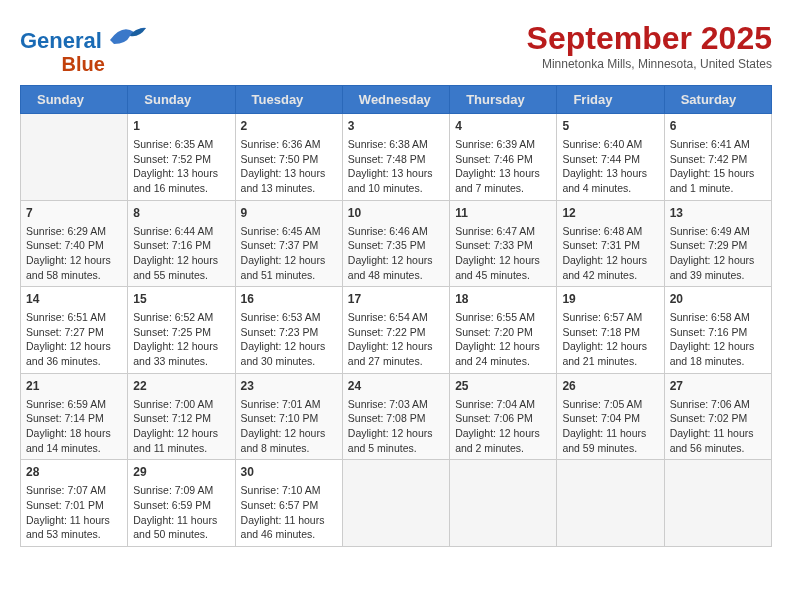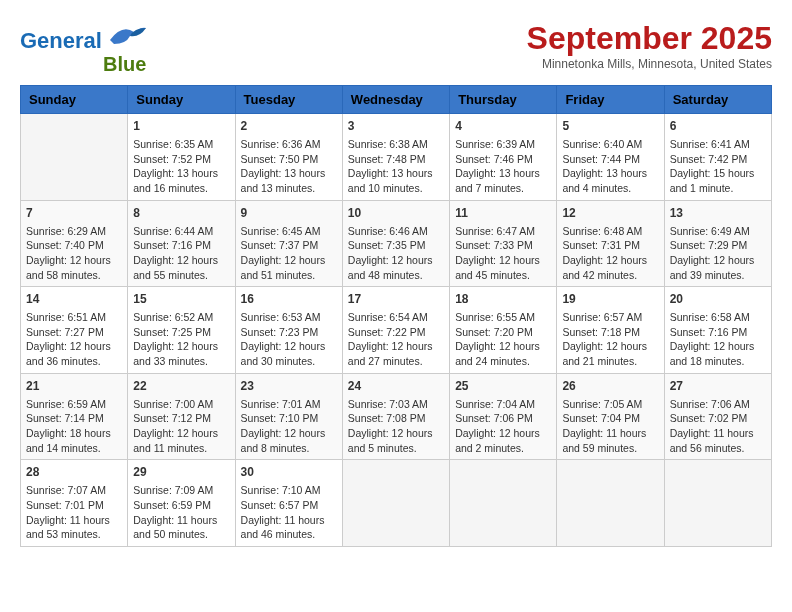--- a/index.html
+++ b/index.html
@@ -12,21 +12,21 @@
     }
     .header {
       display: flex;
       align-items: flex-start;
       justify-content: space-between;
       margin-bottom: 10px;
     }
     .logo {
       display: flex;
       flex-direction: column;
-      align-items: flex-end;
+      align-items: center;
     }
     .logo-text {
       font-size: 22px;
       font-weight: bold;
       color: #333;
       line-height: 1.1;
     }
     .logo-text span.blue { color: #1a6bb5; }
     .logo-bird {
       width: 40px;
@@ -51,22 +51,22 @@
       font-weight: normal;
       color: #555;
     }
     table {
       width: 100%;
       border-collapse: collapse;
       font-size: 11px;
     }
     thead tr th {
       background-color: #3a78c9;
-      color: #000000;
-      padding: 6px 8px;
+      color: #e5e5e5;
+      padding: 6px 16px;
       text-align: left;
       font-size: 13px;
       font-weight: bold;
       border: 1px solid #2a68b9;
     }
     tbody tr td {
       border: 1px solid #ccc;
       padding: 4px 5px;
       vertical-align: top;
       width: calc(100% / 7);
@@ -98,21 +98,21 @@
   <div class="logo">
     <div class="logo-row">
       <div>
         <span class="logo-text"><span class="blue">General</span></span>
         <svg class="logo-bird" viewBox="0 0 50 35" xmlns="http://www.w3.org/2000/svg">
           <path d="M5,25 Q20,5 35,15 Q45,8 50,10 Q40,18 30,20 Q25,30 10,30 Z" fill="#3a78c9"></path>
           <path d="M30,20 Q35,10 50,10 Q42,22 30,20 Z" fill="#1a5fa0"></path>
         </svg>
       </div>
     </div>
-    <span class="logo-text" style="color:#4d7c0f; font-size:20px; font-weight:bold;">Blue</span>
+    <span class="logo-text" style="color:#c2410c; font-size:20px; font-weight:bold;">Blue</span>
   </div>
   <div class="title-block">
     <h1>September 2025</h1>
     <h2>Minnetonka Mills, Minnesota, United States</h2>
   </div>
 </div>
 
 <table>
   <thead>
     <tr>

